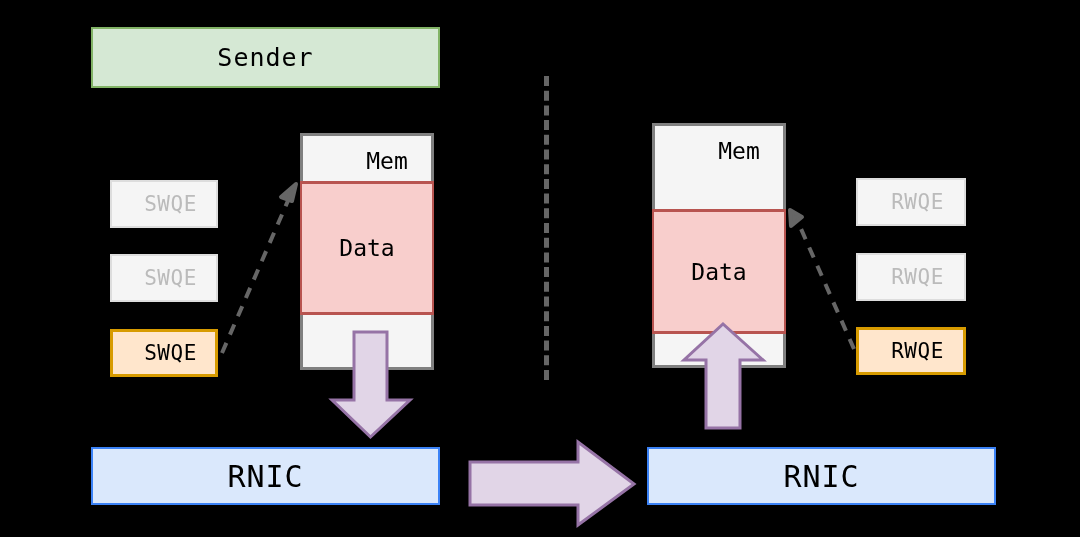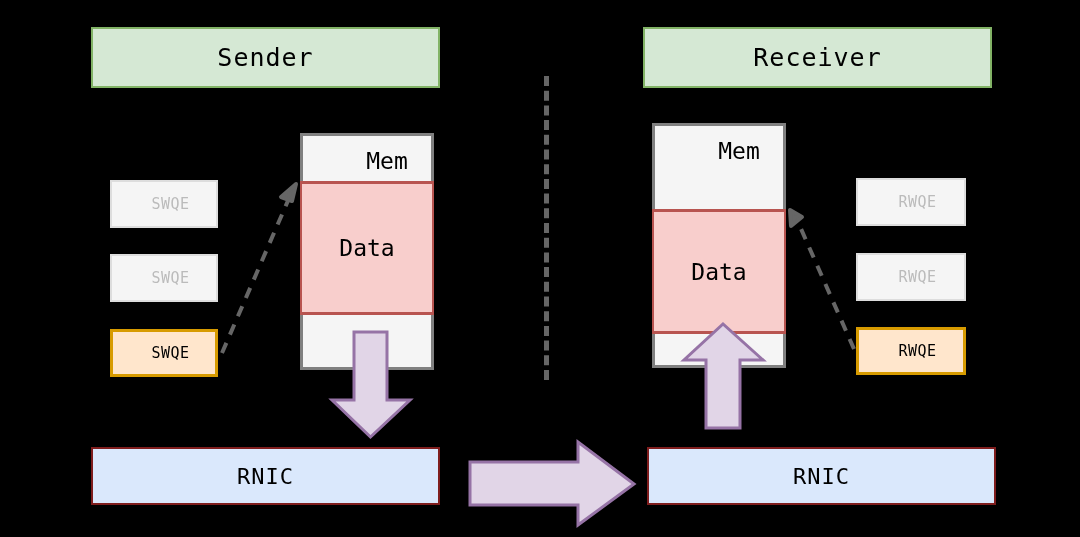--- a/index.html
+++ b/index.html
@@ -29,29 +29,29 @@
     background: #d5e8d4;
     border: 2px solid #82b366;
     color: #000000;
     font-size: 25px;
     letter-spacing: 1px;
   }
 
   
   .rnic-box {
     background: #dae8fc;
-    border: 2px solid #7f1d1d;
+    border: 2px solid #3b82f6;
     color: #000000;
-    font-size: 22px;
+    font-size: 30px;
     letter-spacing: 1px;
   }
 
   
   .wqe-box {
-    font-size: 15px;
+    font-size: 21px;
     letter-spacing: 0.5px;
     padding-left: 13px;
   }
   .wqe-box.inactive {
     background: #f5f5f5;
     border: 2px solid #dddddd;
     color: #bbbbbb;
   }
   .wqe-box.active {
     background: #ffe6cc;
@@ -129,23 +129,20 @@
   <div class="data-box" style="left:300px; top:181px; width:134px; height:134px;">
     <span>Data</span>
   </div>
 
   <div class="box rnic-box" style="left:91px; top:447px; width:349px; height:58px;">
     <span>RNIC</span>
   </div>
 
   <div class="divider" style="left:544px; top:76px; height:304px;"></div>
 
-  <div class="box header-box" style="left:643px; top:27px; width:349px; height:61px;">
-    <span>Receiver</span>
-  </div>
 
   <div class="box mem-box" style="left:652px; top:123px; width:134px; height:245px;">
     <span class="mem-label">Mem</span>
   </div>
   <div class="data-box" style="left:652px; top:209px; width:134px; height:125px;">
     <span>Data</span>
   </div>
 
   <div class="box wqe-box inactive" style="left:856px; top:178px; width:110px; height:48px;">
     <span>RWQE</span>

